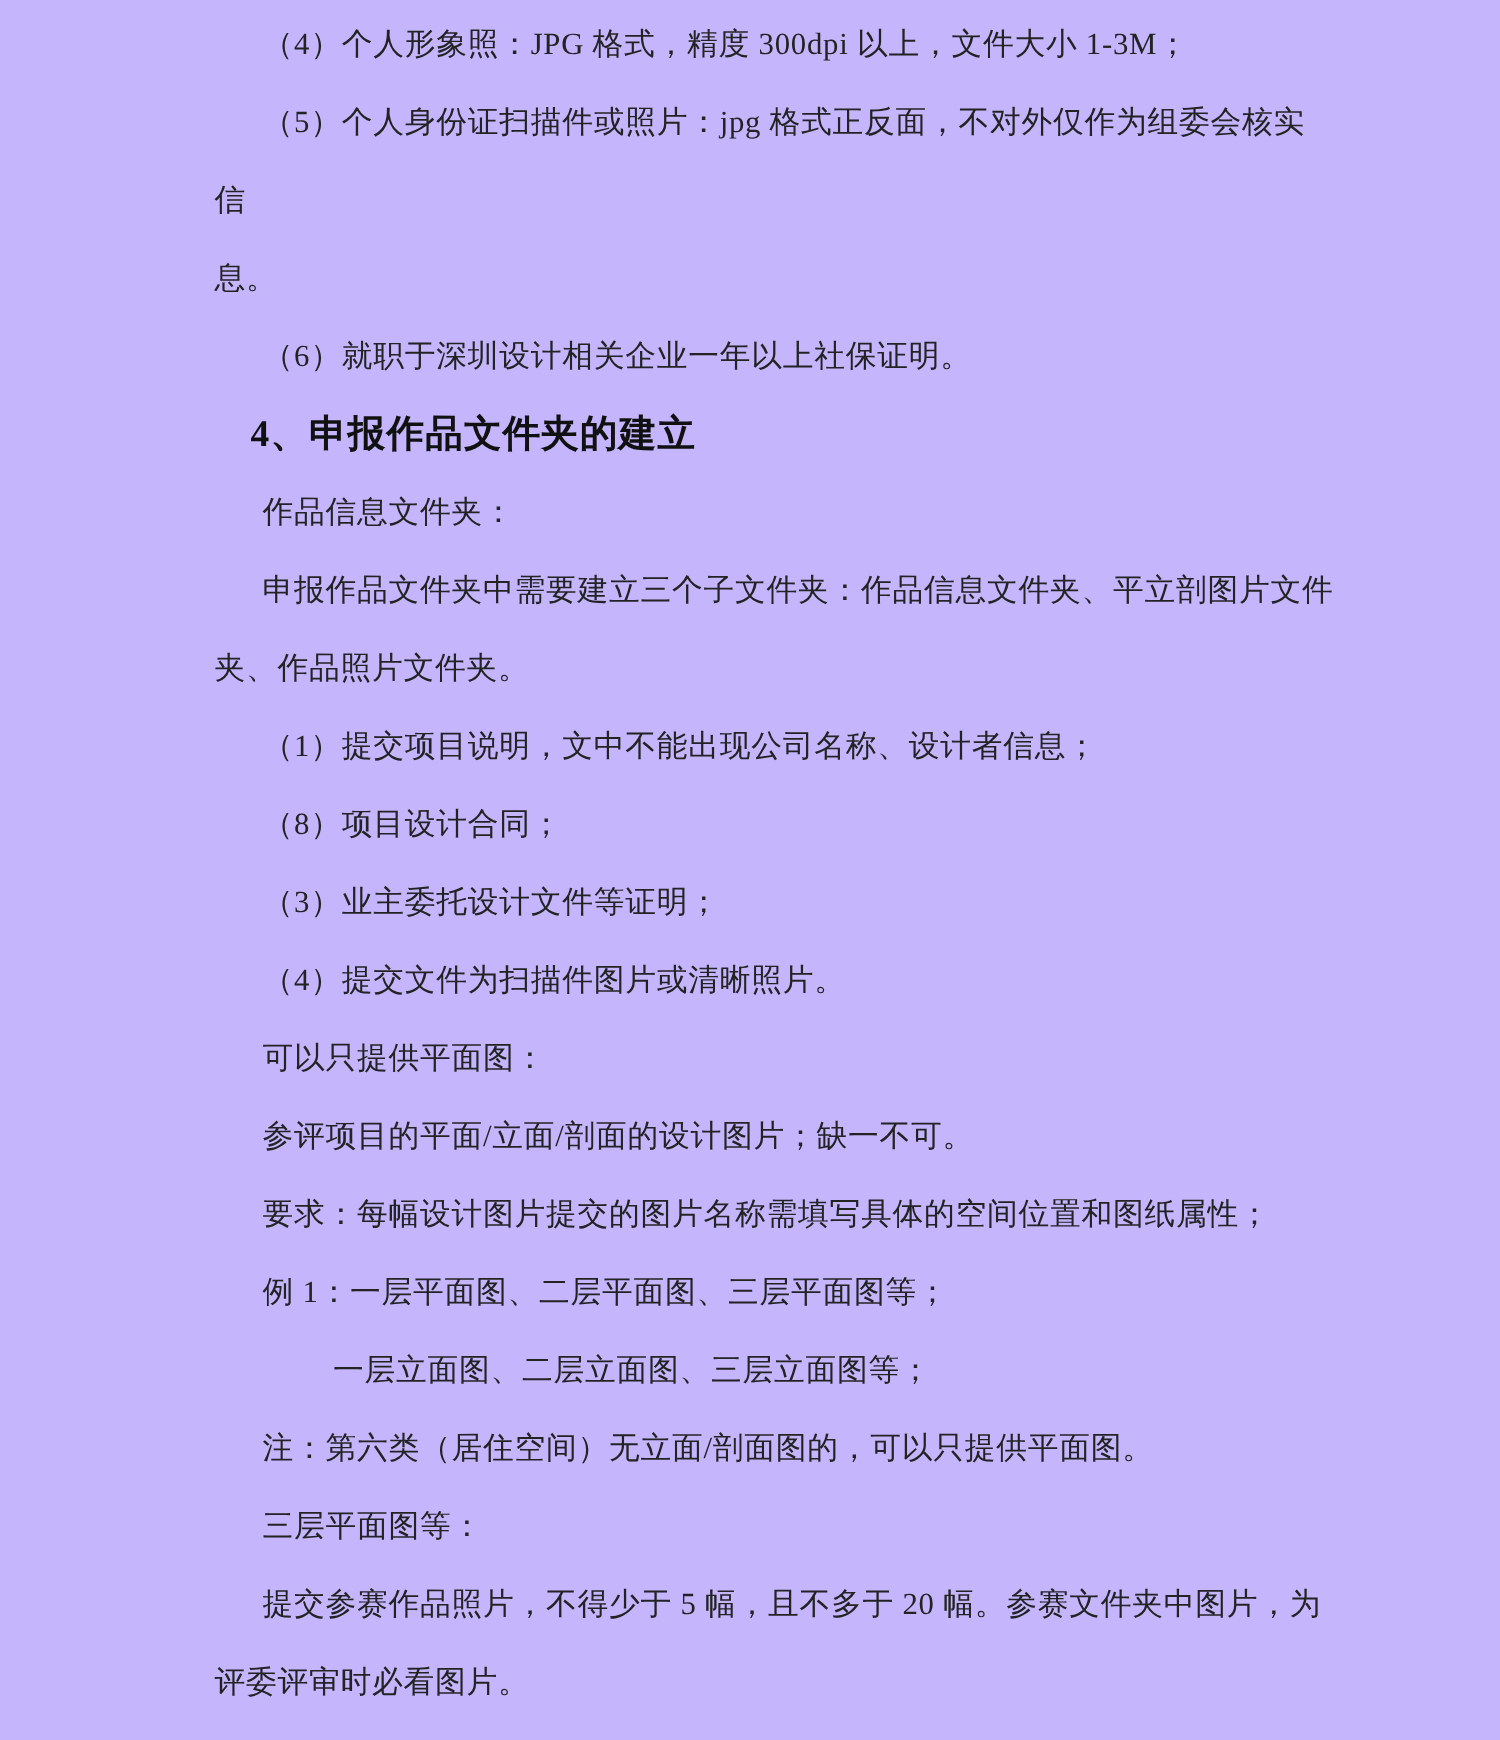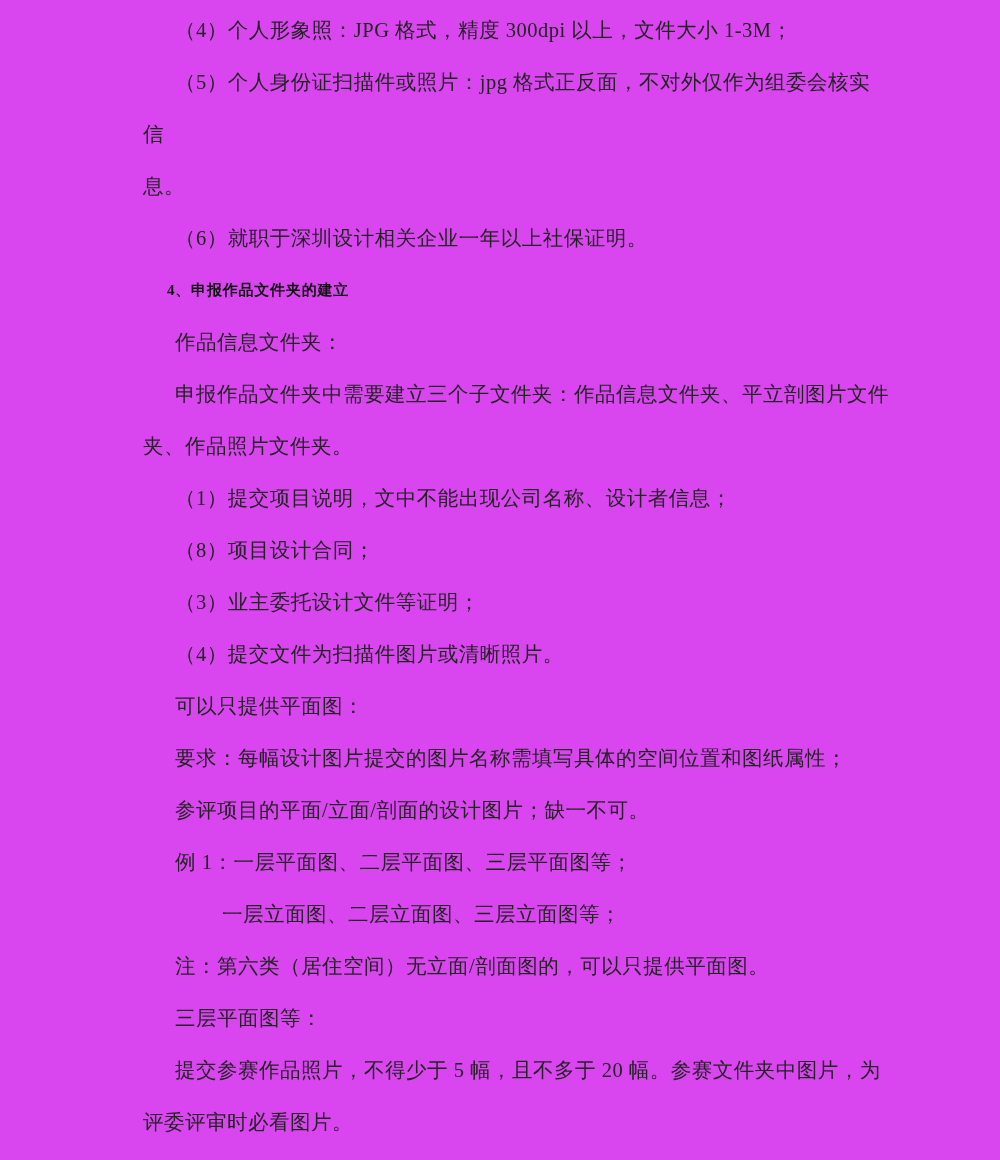--- a/index.html
+++ b/index.html
@@ -10,38 +10,38 @@
     width: 1000px;
     height: 1160px;
     background: #ffffff;
     overflow: hidden;
     font-family: "Liberation Serif", "DejaVu Serif", serif;
   }
   .doc-page {
     box-sizing: border-box;
     width: 1000px;
     height: 1160px;
-    background: #d946ef;
+    background: #c4b5fd;
     padding: 4px 110px 0 143px;
   }
   .para {
     margin: 0;
     font-size: 20.5px;
     line-height: 52px;
     color: #232323;
     white-space: pre-wrap;        
     text-indent: 32px;            
     letter-spacing: 0.5px;
     word-break: break-all;
   }
   .para.heading {
     font-weight: bold;
     color: #111111;
     text-indent: 24px;
-    font-size: 15px;
+    font-size: 25px;
     letter-spacing: 0.8px;
   }
   .para.body-deep-indent {
     text-indent: 79px;            
   }
 </style>
 </head>
 <body style="background: rgb(255, 255, 255);">
 
 <div class="doc-page">
@@ -52,22 +52,22 @@
       <p class="para body">（6）就职于深圳设计相关企业一年以上社保证明。</p>
       <p class="para heading">4、申报作品文件夹的建立</p>
       <p class="para body">作品信息文件夹：</p>
       <p class="para body">申报作品文件夹中需要建立三个子文件夹：作品信息文件夹、平立剖图片文件
 夹、作品照片文件夹。</p>
       <p class="para body">（1）提交项目说明，文中不能出现公司名称、设计者信息；</p>
       <p class="para body">（8）项目设计合同；</p>
       <p class="para body">（3）业主委托设计文件等证明；</p>
       <p class="para body">（4）提交文件为扫描件图片或清晰照片。</p>
       <p class="para body">可以只提供平面图：</p>
+      <p class="para body">参评项目的平面/立面/剖面的设计图片；缺一不可。</p>
       <p class="para body">要求：每幅设计图片提交的图片名称需填写具体的空间位置和图纸属性；</p>
-      <p class="para body">参评项目的平面/立面/剖面的设计图片；缺一不可。</p>
       <p class="para body">例 1：一层平面图、二层平面图、三层平面图等；</p>
       <p class="para body-deep-indent">一层立面图、二层立面图、三层立面图等；</p>
       <p class="para body">注：第六类（居住空间）无立面/剖面图的，可以只提供平面图。</p>
       <p class="para body">三层平面图等：</p>
       <p class="para body">提交参赛作品照片，不得少于 5 幅，且不多于 20 幅。参赛文件夹中图片，为
 评委评审时必看图片。</p>
     </div>
 </div>
 
 </body></html>

